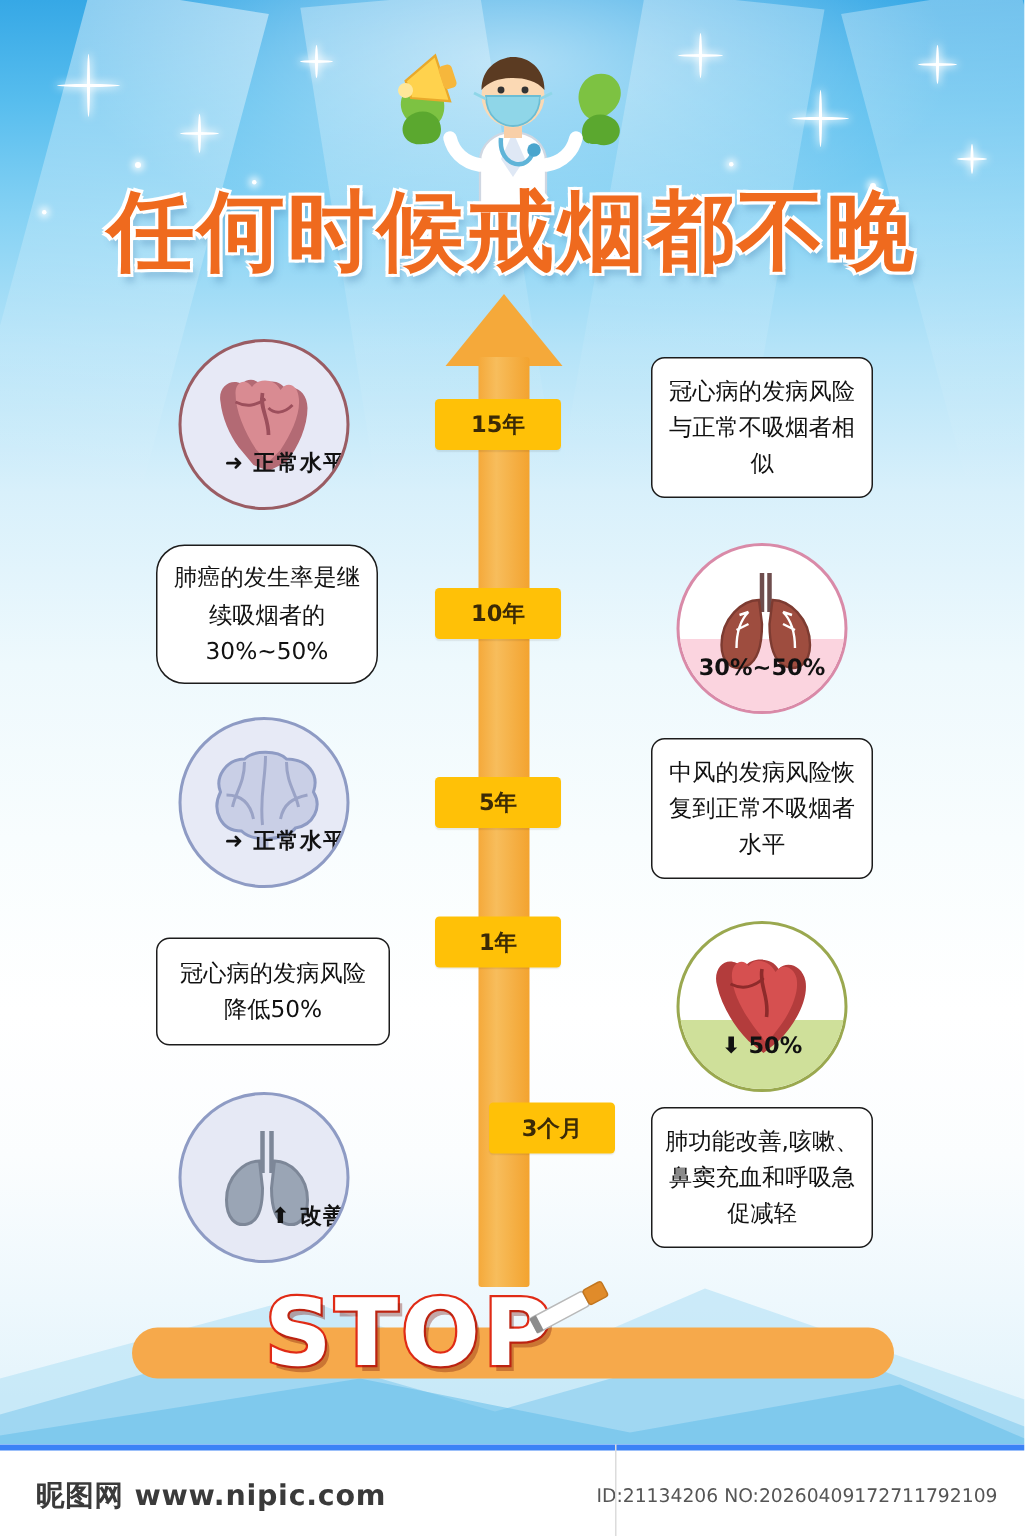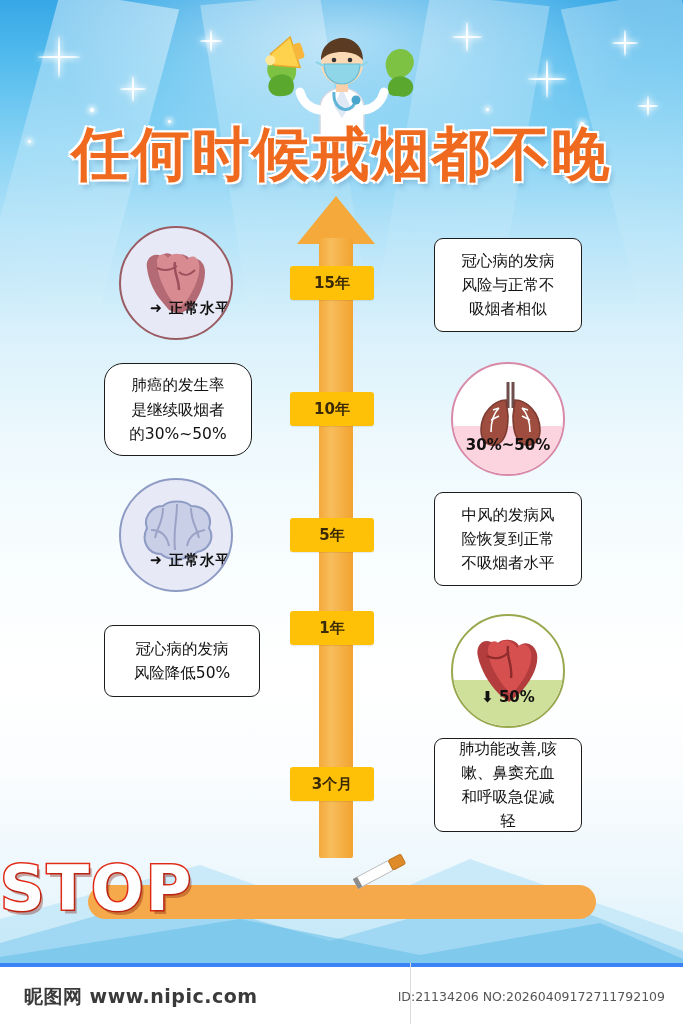--- a/index.html
+++ b/index.html
@@ -152,21 +152,21 @@
     box-shadow: 0 1px 1px rgba(0,0,0,.08);
   }
 
   
   .text-box {
     position: absolute;
     box-sizing: border-box;
     background: #ffffff;
     border: 1.6px solid #1c1c1c;
     border-radius: 9px;
-    padding: 10px 24px;
+    padding: 10px 8px;
     font-family: "DejaVu Sans", sans-serif;
     font-size: 15.5px;
     line-height: 1.55;
     color: #111;
     text-align: center;
     display: flex;
     align-items: center;
     justify-content: center;
   }
 
@@ -201,20 +201,21 @@
     font-family: "DejaVu Sans", sans-serif;
     font-weight: bold;
     color: #111;
   }
 
   
   .stop-wrap {
     position: absolute;
     left: 0; top: 852px;
     width: 546px;
+    text-align: center;
   }
   .stop-text {
     display: inline-block;
     font-family: "DejaVu Sans", sans-serif;
     font-size: 62px;
     font-weight: bold;
     letter-spacing: 2px;
     color: #ffffff;
     -webkit-text-stroke: 3px #e02b16;
     paint-order: stroke fill;
@@ -326,21 +327,21 @@
     <div class="title">任何时候戒烟都不晚</div>
   </div>
 
   <div class="arrow-head"></div>
   <div class="arrow-shaft"></div>
 
   <div class="year-chip" style="top:266px;">15年</div>
   <div class="year-chip" style="top:392px;">10年</div>
   <div class="year-chip" style="top:518px;">5年</div>
   <div class="year-chip" style="top:611px;">1年</div>
-  <div class="year-chip" style="top:767px;">3个月</div>
+  <div class="year-chip" style="top:735px;margin-left:36px;">3个月</div>
 
   <div class="circle heart" style="left:119px; top:226px;">
     <svg viewBox="0 0 114 114" width="114" height="114">
       <path d="M40,28 C33,24 24,30 26,40 C27,50 32,62 38,70 L48,82 L58,86 L70,80 C78,70 84,56 84,44 C84,34 76,28 70,32 C66,26 58,24 54,30 C50,24 44,24 40,28 Z" fill="#b36a74"></path>
       <path d="M47,30 C43,24 36,26 36,34 C36,46 42,60 50,72 L58,80 L66,72 C74,60 80,46 78,36 C77,28 70,26 66,32 C62,24 51,24 47,30 Z" fill="#d98b92"></path>
       <path d="M54,34 C52,44 58,50 58,62" stroke="#9c4f5c" stroke-width="2.5" fill="none"></path>
       <path d="M36,40 C44,44 50,42 56,38" stroke="#9c4f5c" stroke-width="2" fill="none"></path>
       <path d="M74,42 C68,48 62,48 58,44" stroke="#9c4f5c" stroke-width="2" fill="none"></path>
     </svg>
     <div class="cap">➜ 正常水平</div>
@@ -352,20 +353,28 @@
     <svg viewBox="0 0 114 114" width="114" height="114">
       <path d="M26,48 C22,38 30,26 42,26 C48,20 64,20 70,26 C84,26 92,36 88,48 C94,58 88,70 76,72 C70,80 48,82 40,74 C26,74 20,60 26,48 Z" fill="#c9cfe6" stroke="#8e9bc4" stroke-width="2"></path>
       <path d="M42,28 C42,42 36,48 34,58 M56,24 C56,40 52,50 54,70 M70,28 C70,42 76,48 78,58 M30,50 C40,50 46,56 48,66 M84,50 C74,52 68,56 66,66" stroke="#9aa3c6" stroke-width="2" fill="none"></path>
       <path d="M52,78 L58,78 L58,86 L52,86 Z" fill="#b9c1dd"></path>
     </svg>
     <div class="cap">➜ 正常水平</div>
   </div>
 
   <div class="text-box" style="left:104px; top:625px; width:156px; height:72px;">冠心病的发病风险降低50%</div>
 
+  <div class="circle blue" style="left:119px; top:728px;">
+    <svg viewBox="0 0 114 114" width="114" height="114">
+      <path d="M54,24 L54,52 M60,24 L60,52" stroke="#7d8798" stroke-width="3"></path>
+      <path d="M52,44 C42,44 30,54 30,70 C30,82 36,88 44,86 C52,84 54,74 54,62 Z" fill="#9aa5b5" stroke="#7d8798" stroke-width="2"></path>
+      <path d="M62,44 C72,44 84,54 84,70 C84,82 78,88 70,86 C62,84 60,74 60,62 Z" fill="#9aa5b5" stroke="#7d8798" stroke-width="2"></path>
+    </svg>
+    <div class="cap">⬆ 改善</div>
+  </div>
 
   <div class="text-box" style="left:434px; top:238px; width:148px; height:94px;">冠心病的发病风险与正常不吸烟者相似</div>
 
   <div class="circle pink" style="left:451px; top:362px;">
     <svg viewBox="0 0 114 114" width="114" height="114">
       <rect x="0" y="62" width="114" height="52" fill="#fbd4df"></rect>
       <path d="M55,18 L55,44 M60,18 L60,44" stroke="#6e4d4d" stroke-width="3"></path>
       <path d="M53,36 C42,36 28,48 28,66 C28,78 36,84 45,80 C53,76 55,64 55,52 Z" fill="#9e4d3f" stroke="#7d3b31" stroke-width="1.6"></path>
       <path d="M62,36 C73,36 87,48 87,66 C87,78 79,84 70,80 C62,76 60,64 60,52 Z" fill="#9e4d3f" stroke="#7d3b31" stroke-width="1.6"></path>
       <path d="M46,44 C40,50 38,58 38,68 M46,44 L40,46 M46,52 L38,56 M69,44 C75,50 77,58 77,68 M69,44 L75,46 M69,52 L77,56" stroke="#ffffff" stroke-width="1.6" fill="none"></path>

